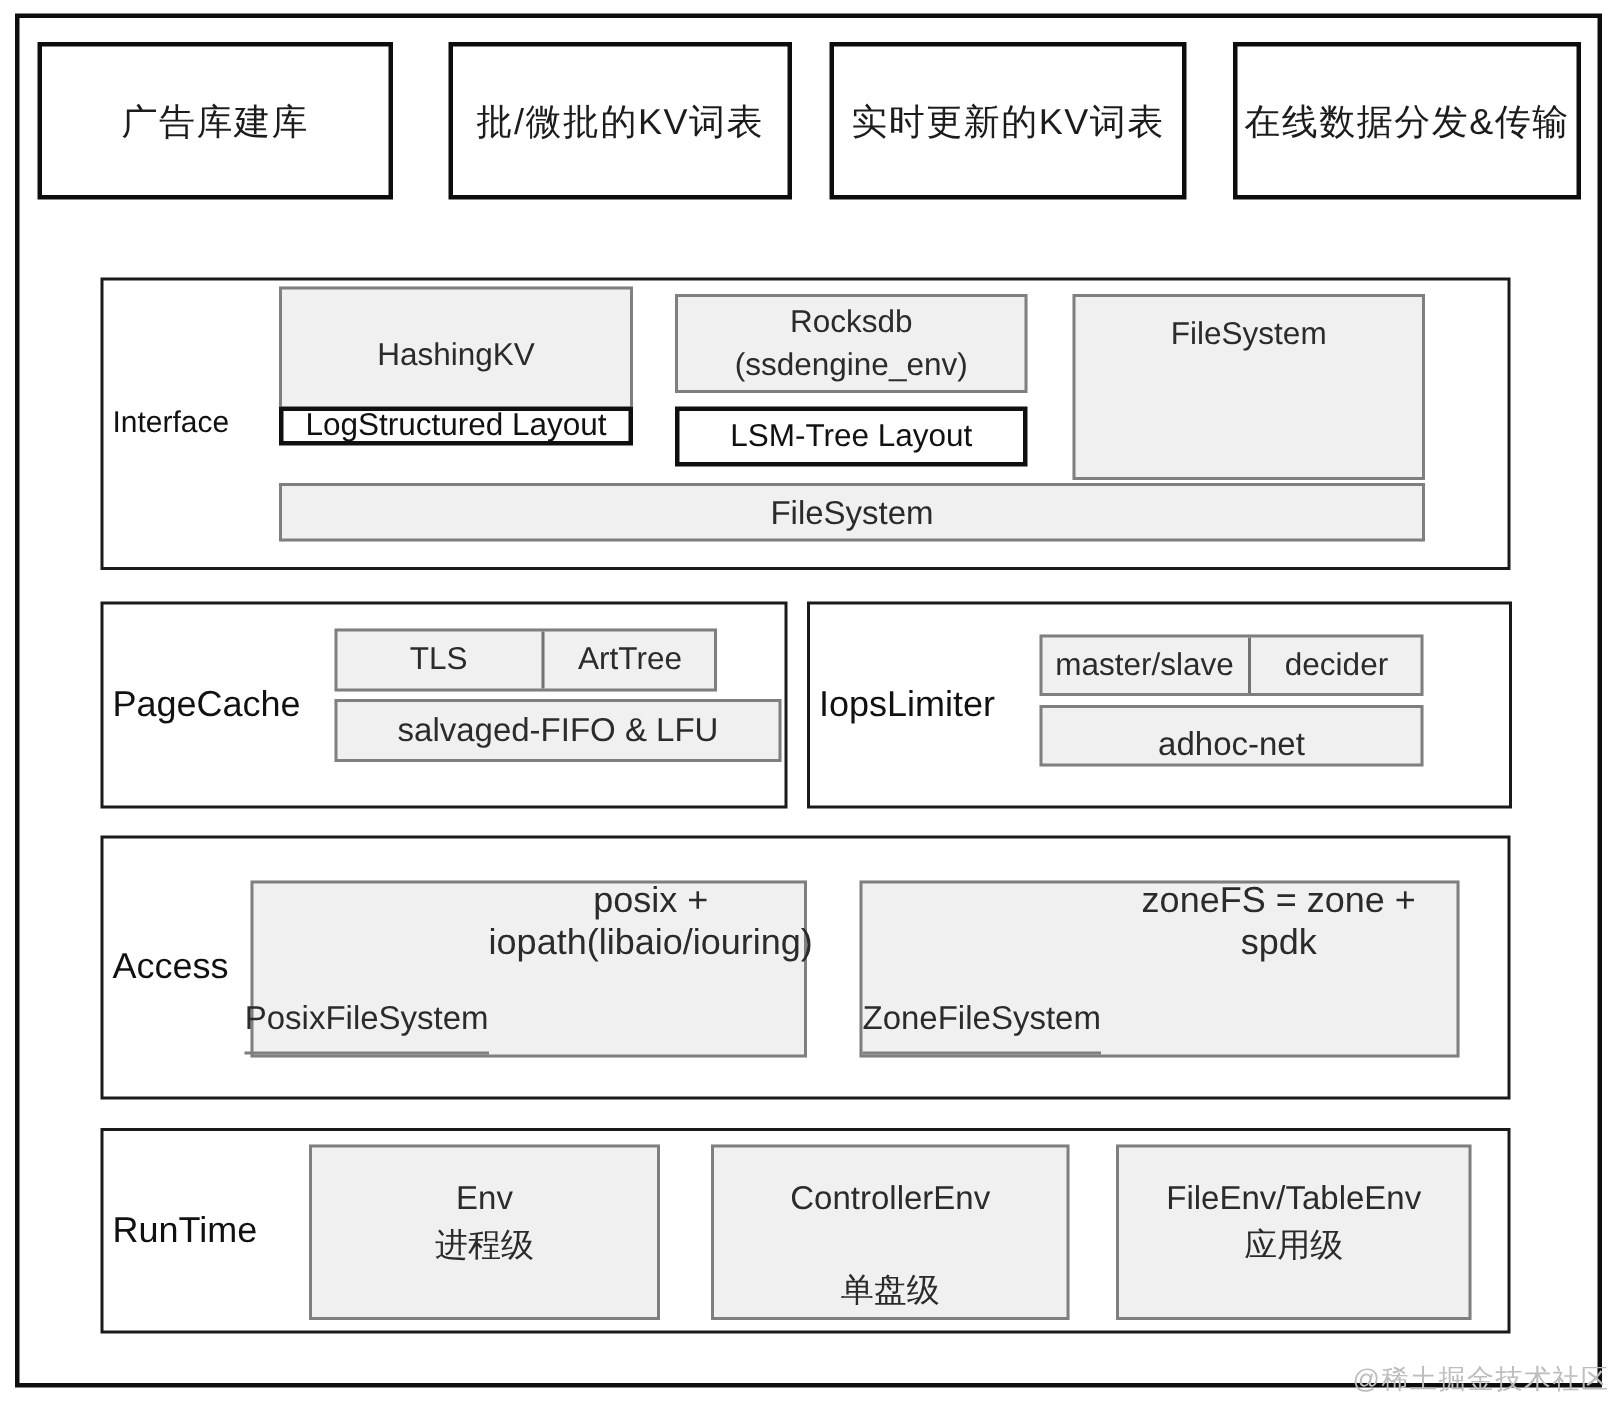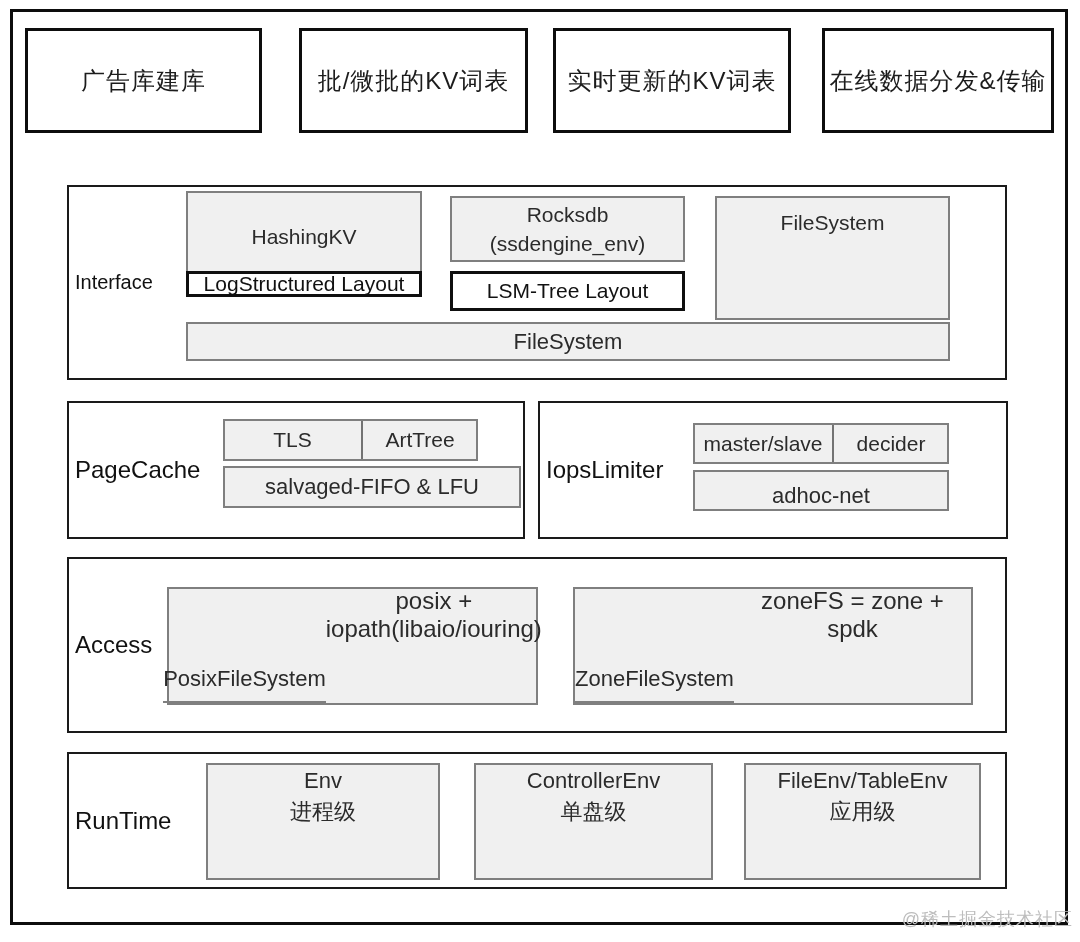--- a/index.html
+++ b/index.html
@@ -48,21 +48,21 @@
   .stack{padding:0;align-items:stretch;}
   .stack .stack-title{
     flex:1;display:flex;align-items:flex-end;justify-content:center;
     border-bottom:2px solid #7f7f7f;padding-bottom:9px;font-size:22px;
   }
   .stack .stack-sub{
     height:51px;display:flex;align-items:center;justify-content:center;font-size:24px;
   }
   
   .envbox{
-    justify-content:flex-start;flex-direction:column;padding-top:0;
+    justify-content:flex-start;flex-direction:column;padding-top:18px;
     font-size:22px;line-height:31px;
   }
   .fsbar{font-size:22px;}
   .watermark{
     position:absolute;right:7px;bottom:11px;color:#bdbdbd;font-size:18px;
     letter-spacing:1px;z-index:5;
   }
 </style>
 </head>
 <body>
@@ -164,21 +164,21 @@
   </div>
 
   <div class="abs section" style="left:67px;top:752px;width:940px;height:137px;">
     <div class="section-label">RunTime</div>
 
     <div class="gbox envbox" style="left:137px;top:9px;width:234px;height:117px;">
       <div>Env</div>
       <div>进程级</div>
     </div>
 
-    <div class="gbox envbox" style="left:405px;top:9px;width:239px;height:117px;">
+    <div class="gbox envbox" style="left:405px;top:9px;width:239px;height:117px;gap:30px;">
       <div>ControllerEnv</div>
       <div>单盘级</div>
     </div>
 
     <div class="gbox envbox" style="left:675px;top:9px;width:237px;height:117px;">
       <div>FileEnv/TableEnv</div>
       <div>应用级</div>
     </div>
   </div>
 

